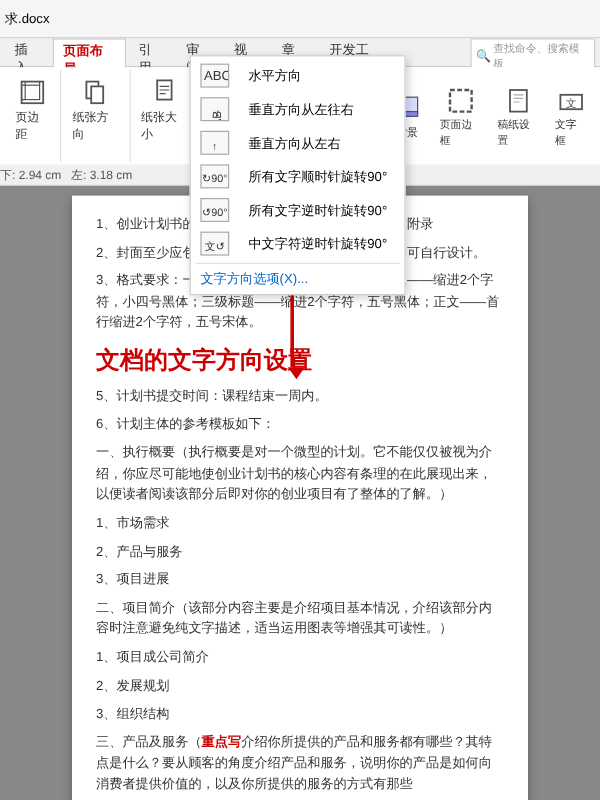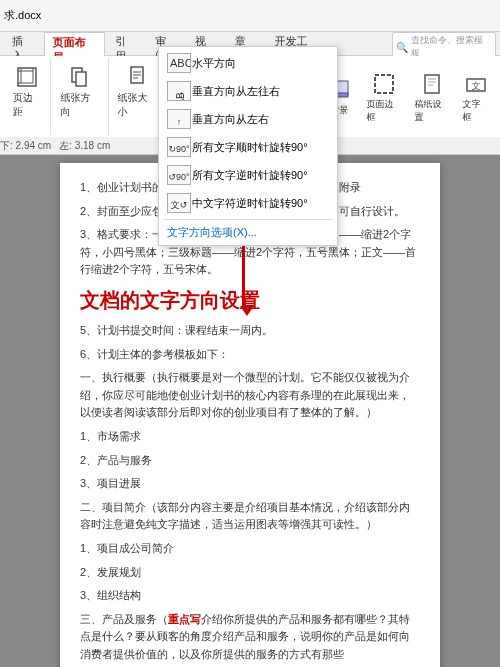--- a/index.html
+++ b/index.html
@@ -152,21 +152,21 @@
       z-index: 100;
       width: 180px;
       padding: 2px 0;
     }
     .dropdown-item {
       display: flex;
       align-items: center;
       padding: 4px 8px;
       font-size: 11px;
       cursor: pointer;
-      gap: 1px;
+      gap: 16px;
     }
     .dropdown-item-icon {
       width: 24px;
       height: 20px;
       display: flex;
       align-items: center;
       justify-content: center;
       border: 1px solid #aaa;
       background: #f8f8f8;
       font-size: 8px;

